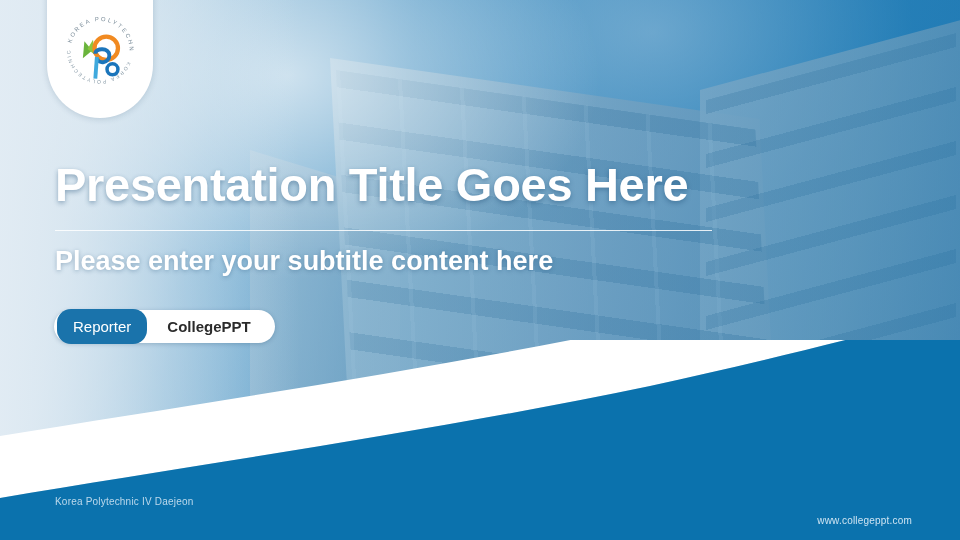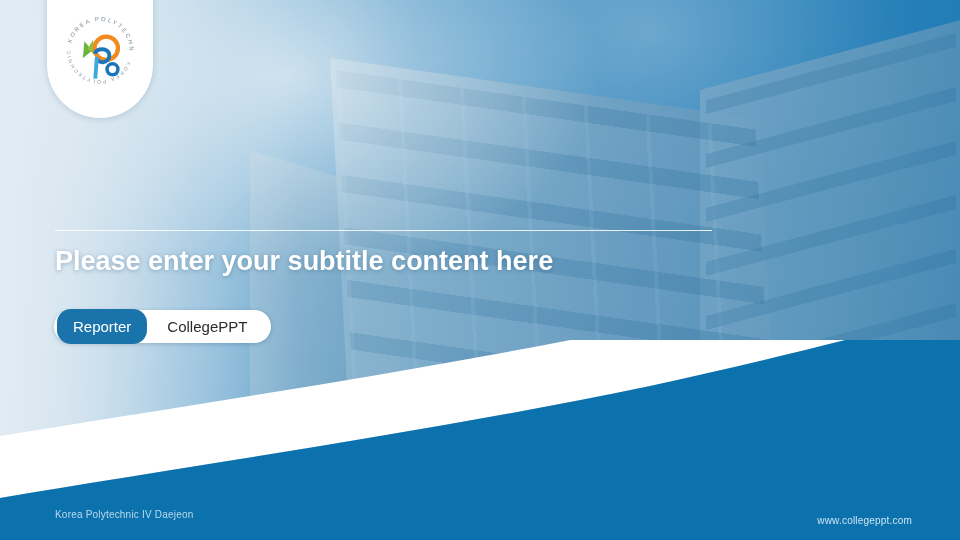--- a/index.html
+++ b/index.html
@@ -127,29 +127,29 @@
     padding:0 16px 0 3px;
     box-shadow:0 1px 4px rgba(20,60,95,0.25);
   }
   .pill-tag{
     background:#1a73ab;color:#ffffff;
     border-radius:14px;height:27px;
     display:flex;align-items:center;justify-content:center;
     padding:4px 16px;font-size:15px;
   }
   .pill-val{
-    color:#2b2b2b;font-size:15px;padding:0 8px 0 20px;
+    color:#2b2b2b;font-size:15px;padding:0 8px 0 20px;font-weight:bold;
   }
 
   
   .waves{position:absolute;left:0;bottom:0;width:960px;height:200px;}
 
   
   .footer-left{
-    position:absolute;left:55px;top:509px;
+    position:absolute;left:55px;top:496px;
     font-size:10px;color:#bcd9ec;letter-spacing:.2px;
   }
   .footer-right{
     position:absolute;right:48px;top:515px;
     font-size:10px;color:#cfe4f2;letter-spacing:.2px;
   }
 </style>
 </head>
 <body>
 
@@ -192,20 +192,21 @@
       <path d="M41,38 L34,50 L44,58 Z" fill="#8cc63f"></path>
 
       <circle cx="58" cy="49" r="15" fill="none" stroke="#f18a21" stroke-width="5.5"></circle>
 
       <path d="M44,56 C44,48 62,48 62,58 C62,68 48,70 46,62" fill="none" stroke="#1b75bb" stroke-width="5"></path>
       <path d="M46,60 L44,88" fill="none" stroke="#3fa9dd" stroke-width="5"></path>
       <circle cx="66" cy="76" r="7" fill="none" stroke="#1b75bb" stroke-width="4.5"></circle>
     </svg>
   </div>
 
+  <div class="title">Presentation Title Goes Here</div>
   <div class="rule"></div>
   <div class="subtitle">Please enter your subtitle content here</div>
 
   <div class="pill">
     <span class="pill-tag">Reporter</span>
     <span class="pill-val">CollegePPT</span>
   </div>
 
   <div class="footer-left">Korea Polytechnic IV Daejeon</div>
   <div class="footer-right">www.collegeppt.com</div>

